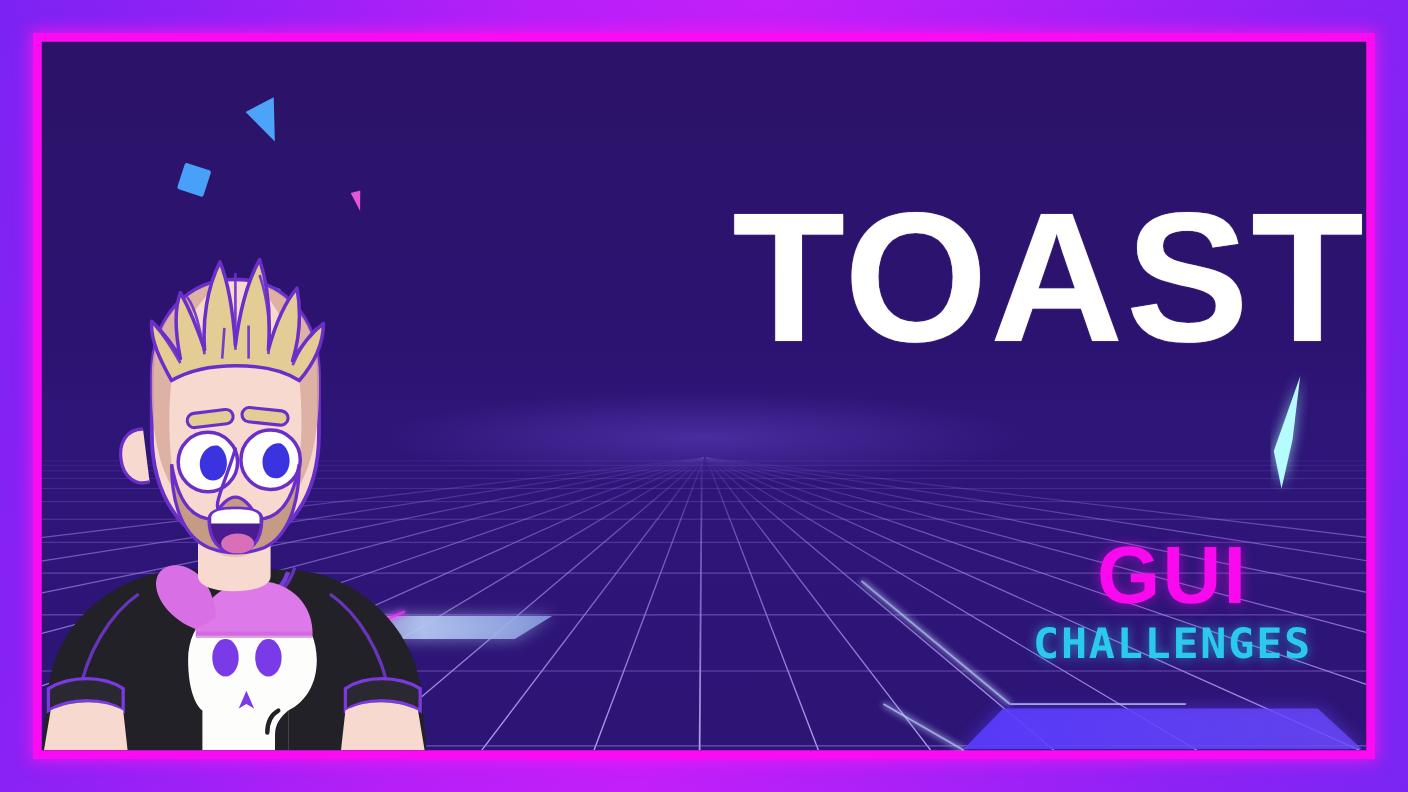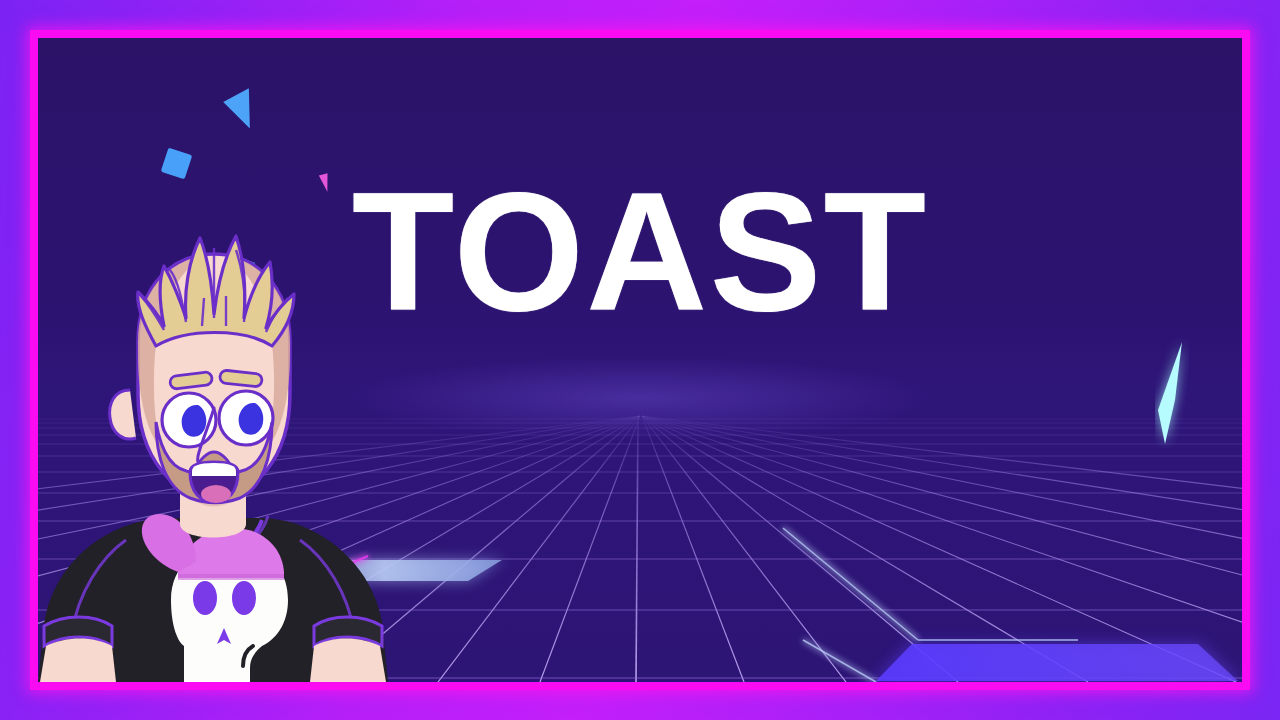--- a/index.html
+++ b/index.html
@@ -69,21 +69,21 @@
     width: 1204px; height: 304px;
     overflow: hidden;
   }
   .grid-svg { position:absolute; left:0; top:0; }
 
   
   .title {
     position: absolute;
     left: 0; right: 0;
     top: 130px;
-    text-align: center;
+    text-align: right;
     color: #ffffff;
     font-family: "Liberation Sans", sans-serif;
     font-weight: 700;
     font-size: 168px;
     letter-spacing: 2px;
     line-height: 1;
     text-shadow: 0 0 1px rgba(255,255,255,.6);
   }
 
   
@@ -277,20 +277,24 @@
         <filter id="shardglow" x="-120%" y="-60%" width="340%" height="220%">
           <feGaussianBlur stdDeviation="6"></feGaussianBlur>
         </filter>
       </defs>
       <polygon points="27,4 20,62 10,106 3,72" fill="#9ff6f8" filter="url(#shardglow)" opacity="0.75"></polygon>
       <polygon points="27,4 20,62 10,106 3,72" fill="#b6fbfd"></polygon>
     </svg>
 
     <div class="title">TOAST</div>
 
+    <div class="logo">
+      <span class="logo-gui">GUI</span>
+      <span class="logo-challenges">CHALLENGES</span>
+    </div>
 
   </div>
 
   <svg class="avatar" viewBox="0 0 350 460">
     <defs>
       <clipPath id="sceneclip">
         <rect x="0" y="0" width="350" height="460"></rect>
       </clipPath>
     </defs>
     <g clip-path="url(#sceneclip)">

